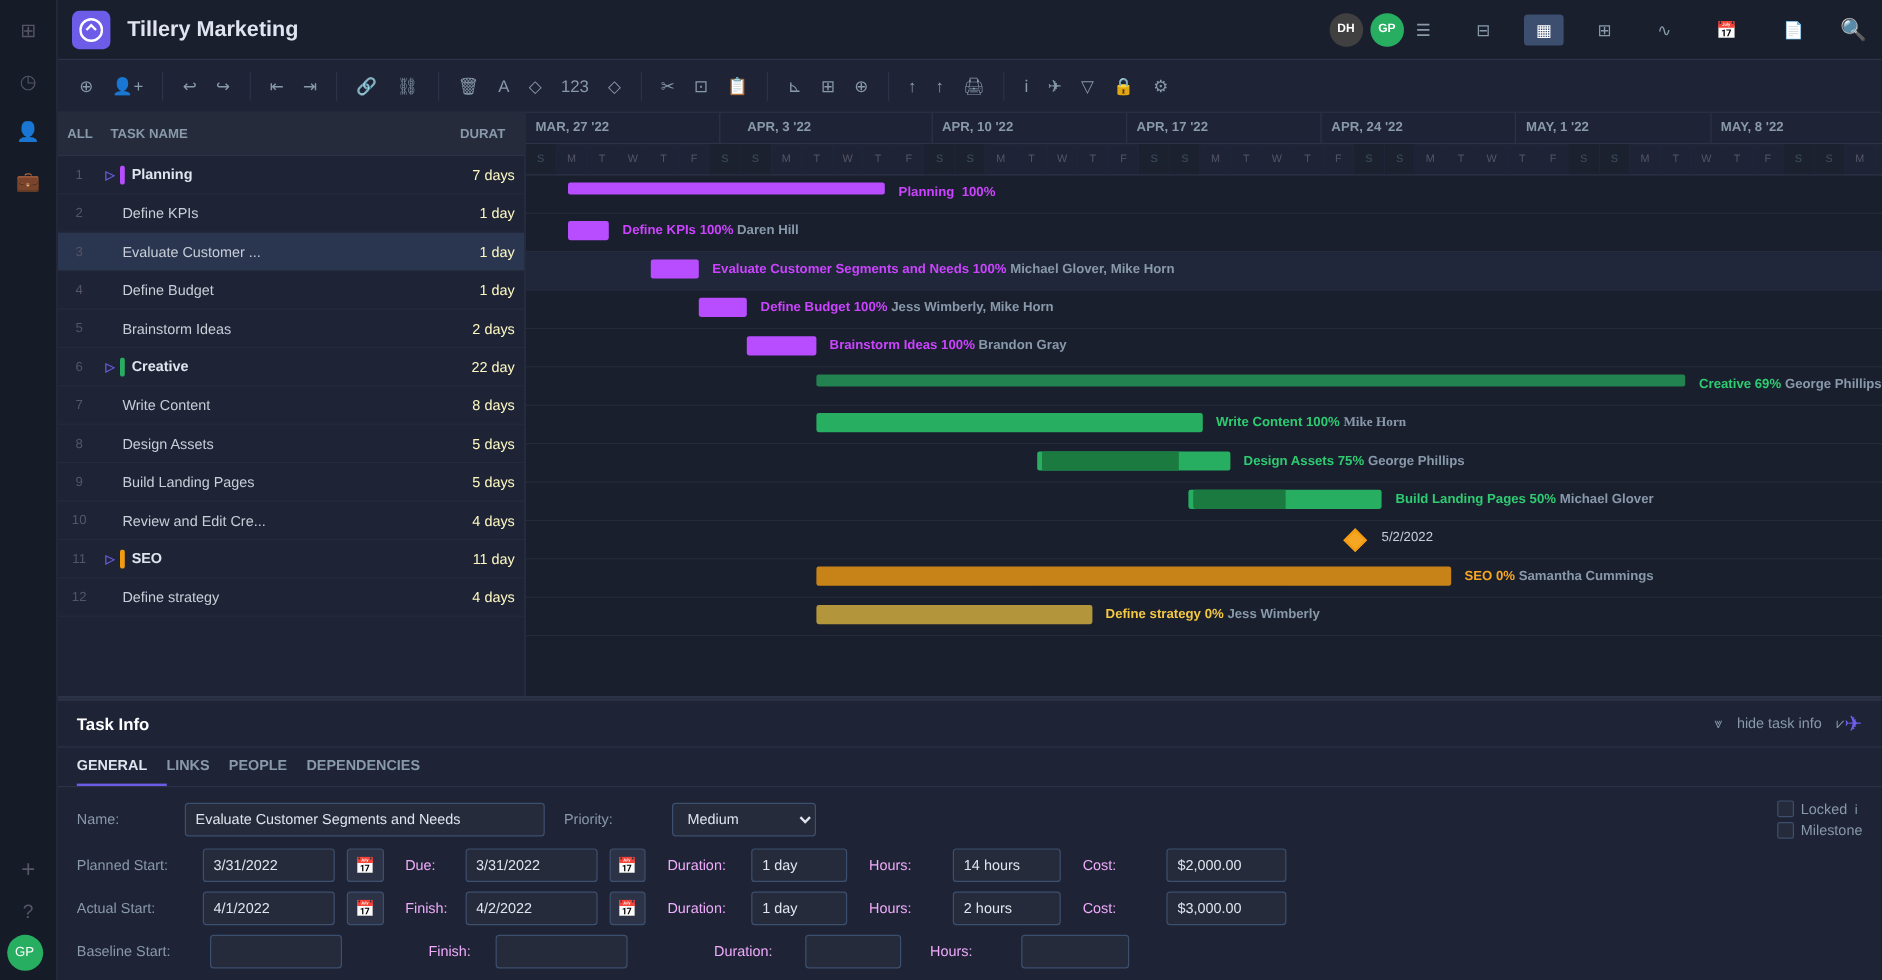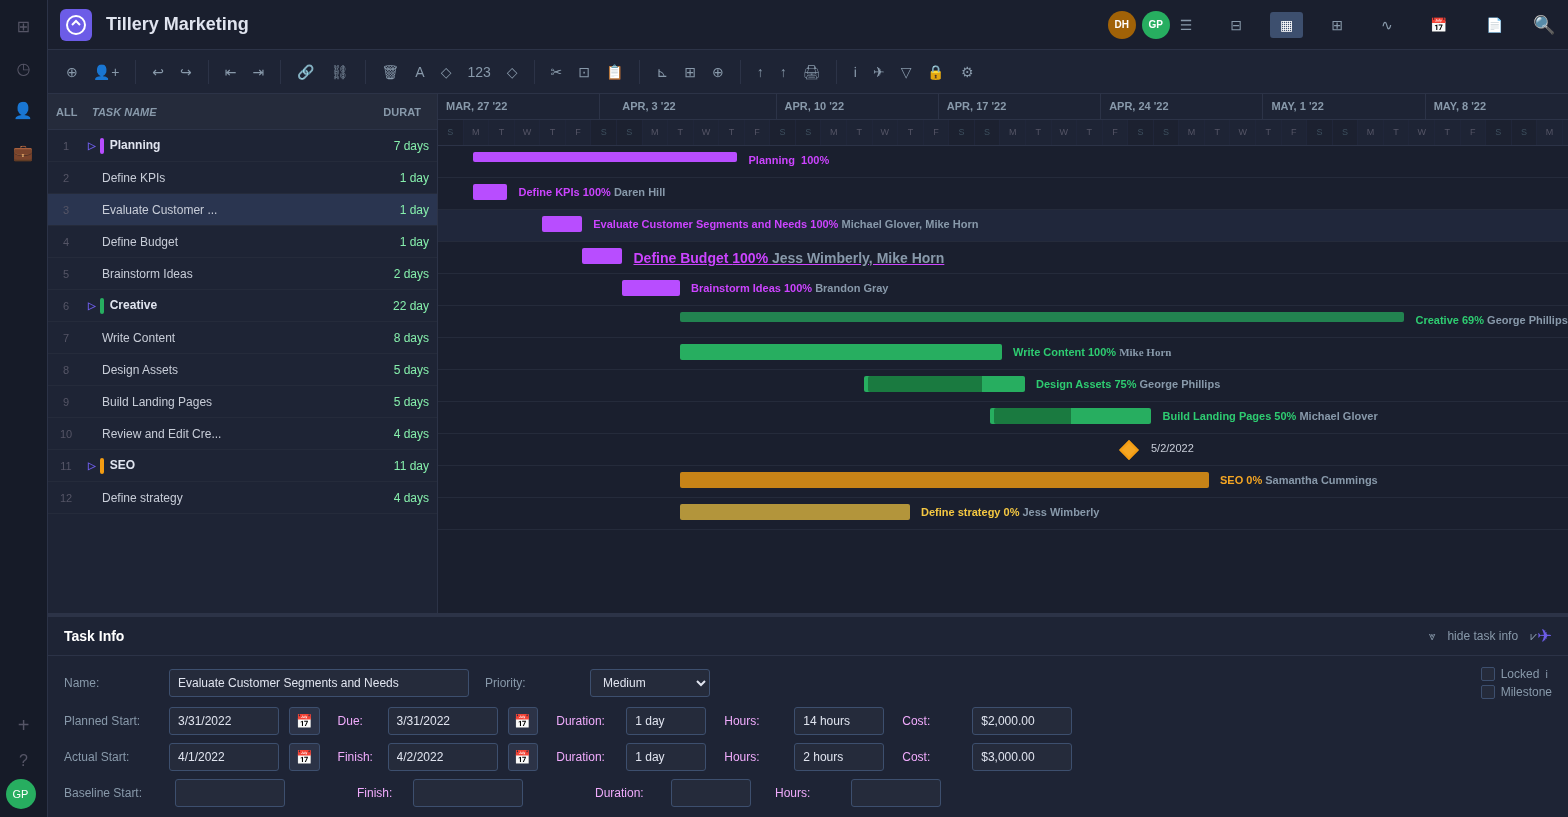--- a/index.html
+++ b/index.html
@@ -4,52 +4,52 @@
   <style>
     * { box-sizing: border-box; margin: 0; padding: 0; }
     body { background: #1a1f2e; color: #c8cdd8; font-family: 'Segoe UI', Arial, sans-serif; font-size: 12px; width: 1568px; height: 817px; overflow: hidden; }
 
     
     #top-bar { display: flex; align-items: center; background: #1a1f2e; height: 50px; padding: 0 12px; border-bottom: 1px solid #2c3347; }
     #app-logo { width: 32px; height: 32px; background: #6c5ce7; border-radius: 6px; display: flex; align-items: center; justify-content: center; color: white; font-weight: bold; font-size: 14px; margin-right: 14px; }
     #project-title { color: #e0e4ef; font-size: 18px; font-weight: 600; flex: 1; }
     #user-avatars { display: flex; align-items: center; gap: 6px; }
     .avatar { width: 28px; height: 28px; border-radius: 50%; display: flex; align-items: center; justify-content: center; font-size: 10px; font-weight: bold; color: white; }
-    .avatar-orange { background: #a16207; }
+    .avatar-orange { background: #404040; }
     .avatar-green { background: #27ae60; }
     #top-icons { display: flex; align-items: center; gap: 18px; margin-left: auto; color: #8899aa; font-size: 16px; }
     #search-icon-top { color: #8899aa; font-size: 18px; margin-left: 20px; }
 
     
     #toolbar { display: flex; align-items: center; background: #1e2435; height: 44px; padding: 0 12px; border-bottom: 1px solid #2c3347; gap: 4px; }
     .tb-btn { background: none; border: none; color: #8899aa; cursor: pointer; padding: 4px 6px; font-size: 14px; border-radius: 3px; }
     .tb-sep { width: 1px; height: 24px; background: #2c3347; margin: 0 6px; }
     .view-btn { background: none; border: none; color: #8899aa; cursor: pointer; padding: 5px 10px; font-size: 14px; border-radius: 3px; }
     .view-btn.active { background: #3d4f6e; color: #fff; }
 
     
     #main { display: flex; flex-direction: column; height: calc(817px - 50px - 44px); }
     #gantt-area { display: flex; flex: 1; overflow: hidden; border-bottom: 2px solid #2c3347; }
 
     
     #task-list { width: 390px; min-width: 390px; background: #1e2435; border-right: 1px solid #2c3347; display: flex; flex-direction: column; overflow: hidden; }
     #task-list-header { display: flex; align-items: center; background: #252b3b; border-bottom: 1px solid #2c3347; height: 36px; padding: 0 8px; font-size: 11px; color: #8899aa; font-weight: 600; }
     .th-all { width: 36px; min-width: 36px; }
-    .th-name { flex: 1; font-style: italic; }
+    .th-name { flex: 1; }
     .th-dur { width: 70px; text-align: right; padding-right: 8px; }
 
     #task-rows { overflow-y: auto; flex: 1; }
     .task-row { display: flex; align-items: center; height: 32px; border-bottom: 1px solid #252b3b; cursor: pointer; }
     .task-row.selected { background: #2a3550; }
     .task-row.group-row { background: #1e2435; }
     .row-num { width: 36px; min-width: 36px; text-align: center; color: #556; font-size: 11px; }
     .row-name { flex: 1; padding-left: 4px; color: #c8cdd8; white-space: nowrap; overflow: hidden; text-overflow: ellipsis; }
     .row-name.group { color: #e0e4ef; font-weight: bold; }
     .row-name.indent { padding-left: 18px; }
-    .row-dur { width: 70px; text-align: right; padding-right: 8px; color: #86efac; }
+    .row-dur { width: 70px; text-align: right; padding-right: 8px; color: #fef9c3; }
     .group-icon { color: #6c5ce7; margin-right: 4px; font-size: 10px; }
 
     
     #gantt-chart { flex: 1; overflow-x: auto; overflow-y: auto; background: #1a1f2e; position: relative; }
     #gantt-inner { position: relative; min-width: 1100px; }
 
     
     #gantt-header { height: 52px; background: #1e2435; border-bottom: 1px solid #2c3347; position: sticky; top: 0; z-index: 10; display: flex; flex-direction: column; }
     .gantt-weeks { display: flex; height: 26px; border-bottom: 1px solid #2c3347; }
     .gantt-week-cell { border-right: 1px solid #2c3347; display: flex; align-items: center; padding-left: 8px; color: #8899aa; font-size: 11px; font-weight: 600; flex: 1; }
@@ -58,21 +58,21 @@
     .gantt-day.weekend { color: #3d4f5e; background: #1c2130; }
 
     
     #task-info { background: #1e2435; border-top: 2px solid #2c3347; padding: 0; flex-shrink: 0; }
     #task-info-header { display: flex; align-items: center; padding: 8px 16px; border-bottom: 1px solid #2c3347; }
     #task-info-title { font-size: 14px; font-weight: 600; color: #ffffff; flex: 1; }
     #task-info-controls { display: flex; align-items: center; gap: 12px; color: #8899aa; font-size: 12px; }
     #task-info-tabs { display: flex; gap: 0; padding: 0 16px; border-bottom: 1px solid #2c3347; }
     .tab-btn { background: none; border: none; color: #8899aa; cursor: pointer; padding: 8px 16px 8px 0; font-size: 12px; font-weight: 600; border-bottom: 2px solid transparent; }
     .tab-btn.active { color: #e0e4ef; border-bottom-color: #6c5ce7; }
-    .form-row { display: flex; align-items: center; gap: 15px; }
+    .form-row { display: flex; align-items: center; gap: 0; }
     .form-label { color: #8899aa; font-size: 12px; white-space: nowrap; min-width: 90px; }
     .form-label-sm { color: #f0abfc; font-size: 12px; white-space: nowrap; min-width: 60px; }
     .form-input { background: #252b3b; border: 1px solid #3d4f6e; border-radius: 3px; color: #e0e4ef; font-size: 12px; padding: 4px 8px; height: 28px; }
     .form-input-wide { width: 280px; }
     .form-input-pct { width: 80px; }
     .form-input-select { background: #252b3b; border: 1px solid #3d4f6e; border-radius: 3px; color: #e0e4ef; font-size: 12px; padding: 4px 8px; height: 28px; cursor: pointer; }
     .cal-btn { background: #2c3347; border: 1px solid #3d4f6e; border-radius: 3px; color: #8899aa; padding: 4px 6px; cursor: pointer; height: 28px; }
     .checkbox-container { display: flex; align-items: center; gap: 6px; }
     .checkbox-box { width: 14px; height: 14px; border: 1px solid #3d4f6e; border-radius: 2px; background: #252b3b; }
     .checkbox-label { color: #8899aa; font-size: 12px; }
@@ -344,21 +344,21 @@
 
             <div class="g-row" style="background:rgba(42,53,80,0.4);">
               <div class="g-bar" style="left:9%;width:3.5%;background:#b84dff;top:6px;height:16px;border-radius:2px;">
               </div>
               <span class="g-text" style="left:13.5%;color:#cc44ff;font-size:11px;top:8px;font-weight:600;">Evaluate Customer Segments and Needs&nbsp;<span style="color:#cc44ff;">100%</span>&nbsp;<span style="color:#8899aa;">Michael Glover, Mike Horn</span></span>
             </div>
 
             <div class="g-row">
               <div class="g-bar" style="left:12.5%;width:3.5%;background:#b84dff;top:6px;height:16px;border-radius:2px;">
               </div>
-              <span class="g-text" style="left:17%;color:#cc44ff;font-size:14px;top:8px;font-weight:600;text-decoration:underline;">Define Budget&nbsp;<span style="color:#cc44ff;">100%</span>&nbsp;<span style="color:#8899aa;">Jess Wimberly, Mike Horn</span></span>
+              <span class="g-text" style="left:17%;color:#cc44ff;font-size:11px;top:8px;font-weight:600;">Define Budget&nbsp;<span style="color:#cc44ff;">100%</span>&nbsp;<span style="color:#8899aa;">Jess Wimberly, Mike Horn</span></span>
             </div>
 
             <div class="g-row">
               <div class="g-bar" style="left:16%;width:5%;background:#b84dff;top:6px;height:16px;border-radius:2px;">
               </div>
               <span class="g-text" style="left:22%;color:#cc44ff;font-size:11px;top:8px;font-weight:600;">Brainstorm Ideas&nbsp;<span style="color:#cc44ff;">100%</span>&nbsp;<span style="color:#8899aa;">Brandon Gray</span></span>
             </div>
 
             <div class="g-row">
               <div class="g-bar" style="left:21%;width:63%;background:#27ae60;top:6px;height:10px;border-radius:2px;opacity:0.7;">
@@ -414,20 +414,26 @@
         <div id="task-info-controls">
           <span>⩔</span>
           <span>hide task info</span>
           <span>⩗</span>
         </div>
         <div style="margin-left:auto;display:flex;align-items:center;gap:12px;">
           <div class="send-icon">✈</div>
         </div>
       </div>
 
+      <div id="task-info-tabs">
+        <button class="tab-btn active">GENERAL</button>
+        <button class="tab-btn">LINKS</button>
+        <button class="tab-btn">PEOPLE</button>
+        <button class="tab-btn">DEPENDENCIES</button>
+      </div>
 
       <div style="padding:10px 16px;">
 
         <div style="display:flex;align-items:center;gap:16px;margin-bottom:8px;">
           <div class="form-row">
             <span class="form-label">Name:</span>
             <input class="form-input form-input-wide" type="text" style="width: 300px;" value="Evaluate Customer Segments and Needs">
           </div>
           <div class="form-row">
             <span class="form-label">Priority:</span>

